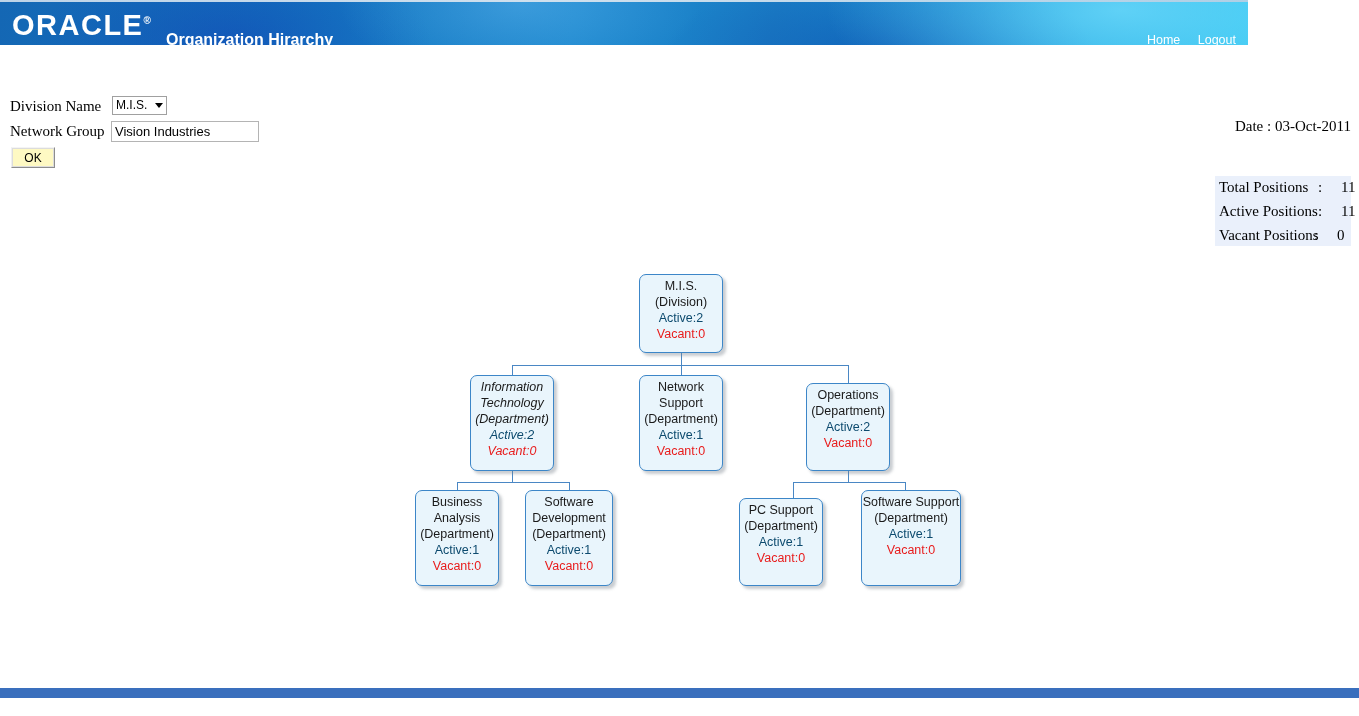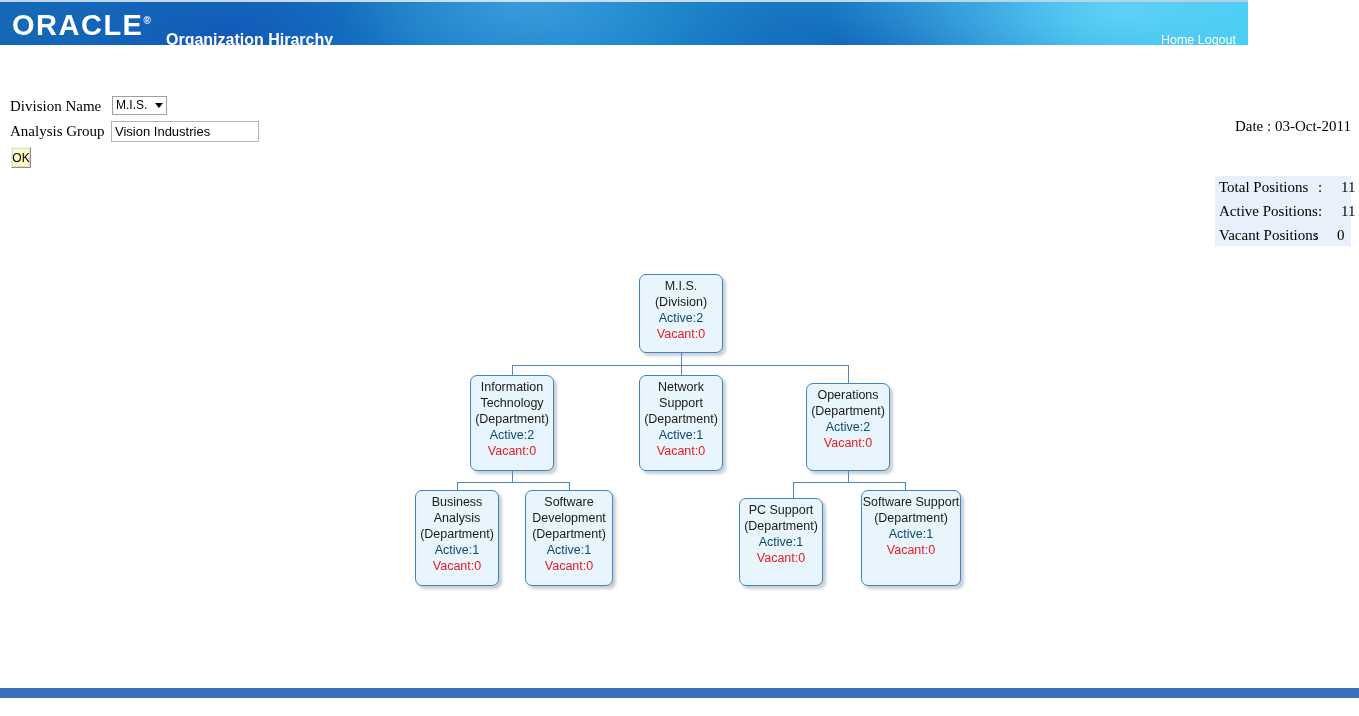--- a/index.html
+++ b/index.html
@@ -63,20 +63,21 @@
   #header-nav {
     position: absolute;
     right: 12px; top: 33px;
     font-size: 12.5px;
     color: #ffffff;
     white-space: nowrap;
   }
   #header-nav a {
     color: #ffffff;
     text-decoration: none;
+    margin-left: 14px;
     text-align: right;
   }
 
   
   .form-label {
     position: absolute;
     font-family: "Liberation Serif", serif;
     font-size: 15px;
     color: #000000;
     white-space: nowrap;
@@ -117,21 +118,21 @@
     font-size: 13px;
     color: #000;
     background: #ffffff;
     border: 1px solid #b4b4b4;
     padding: 1px 3px;
     box-sizing: border-box;
   }
   #ok-button {
     position: absolute;
     left: 11px; top: 147px;
-    width: 20px; height: 21px;
+    width: 44px; height: 21px;
     font-family: "Liberation Sans", sans-serif;
     font-size: 12px;
     color: #000;
     background: #fef9c3;
     border: 1px solid #8d8d8d;
     border-top-color: #f4f4f4;
     border-left-color: #f0f0f0;
     box-shadow: inset 0 0 0 1px #dcdcdc;
     cursor: pointer;
     padding: 0;
@@ -224,21 +225,21 @@
     <a href="#">Logout</a>
   </div>
 </div>
 
 <div class="form-label" id="lbl-division">Division Name</div>
 <select id="division-select">
   <option>M.I.S.</option>
 </select>
 <span id="division-caret"></span>
 
-<div class="form-label" id="lbl-bizgroup">Analysis Group</div>
+<div class="form-label" id="lbl-bizgroup">Network Group</div>
 <input id="bizgroup-input" type="text" value="Vision Industries" style="">
 
 <button id="ok-button">OK</button>
 
 <div id="date-line">Date : 03-Oct-2011</div>
 
 <div id="stats-panel">
   <div class="stats-row" id="stats-row-0">
     <span class="stats-key">Total Positions</span>
     <span class="stats-sep">:</span>
@@ -269,21 +270,21 @@
     <div class="conn conn-v" style="left: 848px; top: 471px; height: 11px;"></div>
     <div class="conn conn-h" style="left: 793px; top: 482px; width: 112px;"></div>
     <div class="conn conn-v" style="left: 793px; top: 482px; height: 16px;"></div>
     <div class="conn conn-v" style="left: 905px; top: 482px; height: 8px;"></div>
     <div class="node" style="left: 639px; top: 274px; width: 84px; height: 79px;">
       <span class="node-name">M.I.S.</span>
       <span class="node-type">(Division)</span>
       <span class="node-active">Active:2</span>
       <span class="node-vacant">Vacant:0</span>
     </div>
-    <div class="node" style="left: 470px; top: 375px; width: 84px; height: 96px;">
+    <div class="node" style="left: 470px; top: 375px; width: 84px; height: 96px; font-style: italic;">
       <span class="node-name">Information Technology</span>
       <span class="node-type">(Department)</span>
       <span class="node-active">Active:2</span>
       <span class="node-vacant">Vacant:0</span>
     </div>
     <div class="node" style="left: 639px; top: 375px; width: 84px; height: 96px;">
       <span class="node-name">Network Support</span>
       <span class="node-type">(Department)</span>
       <span class="node-active">Active:1</span>
       <span class="node-vacant">Vacant:0</span>

